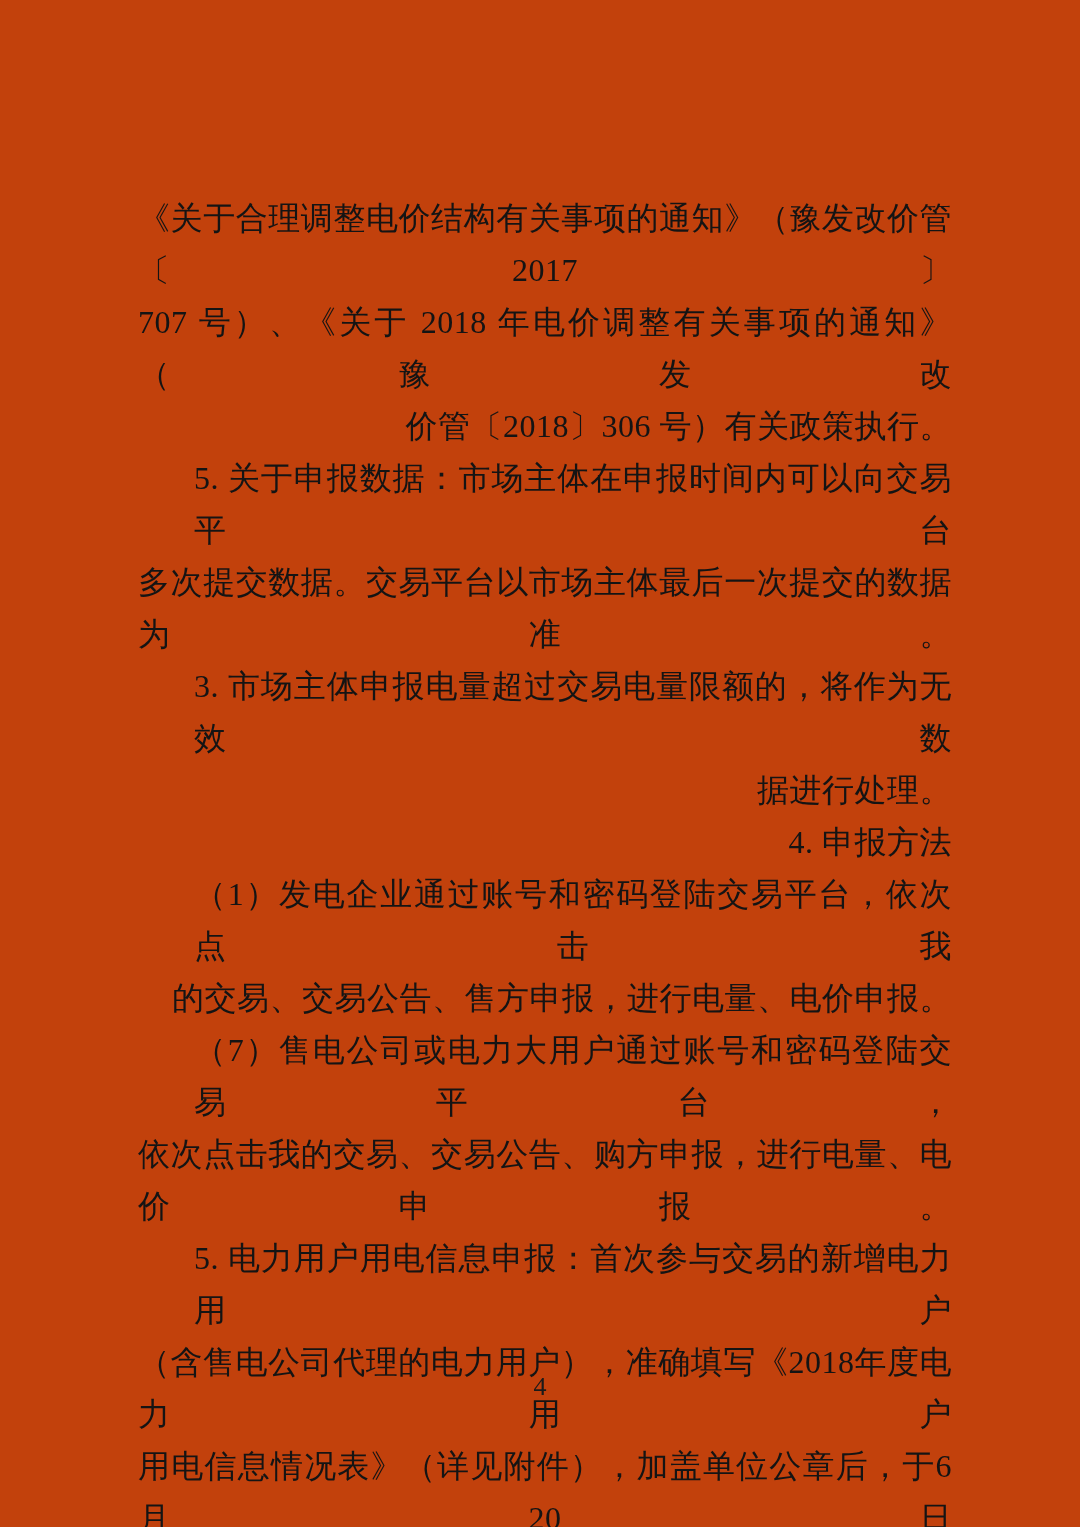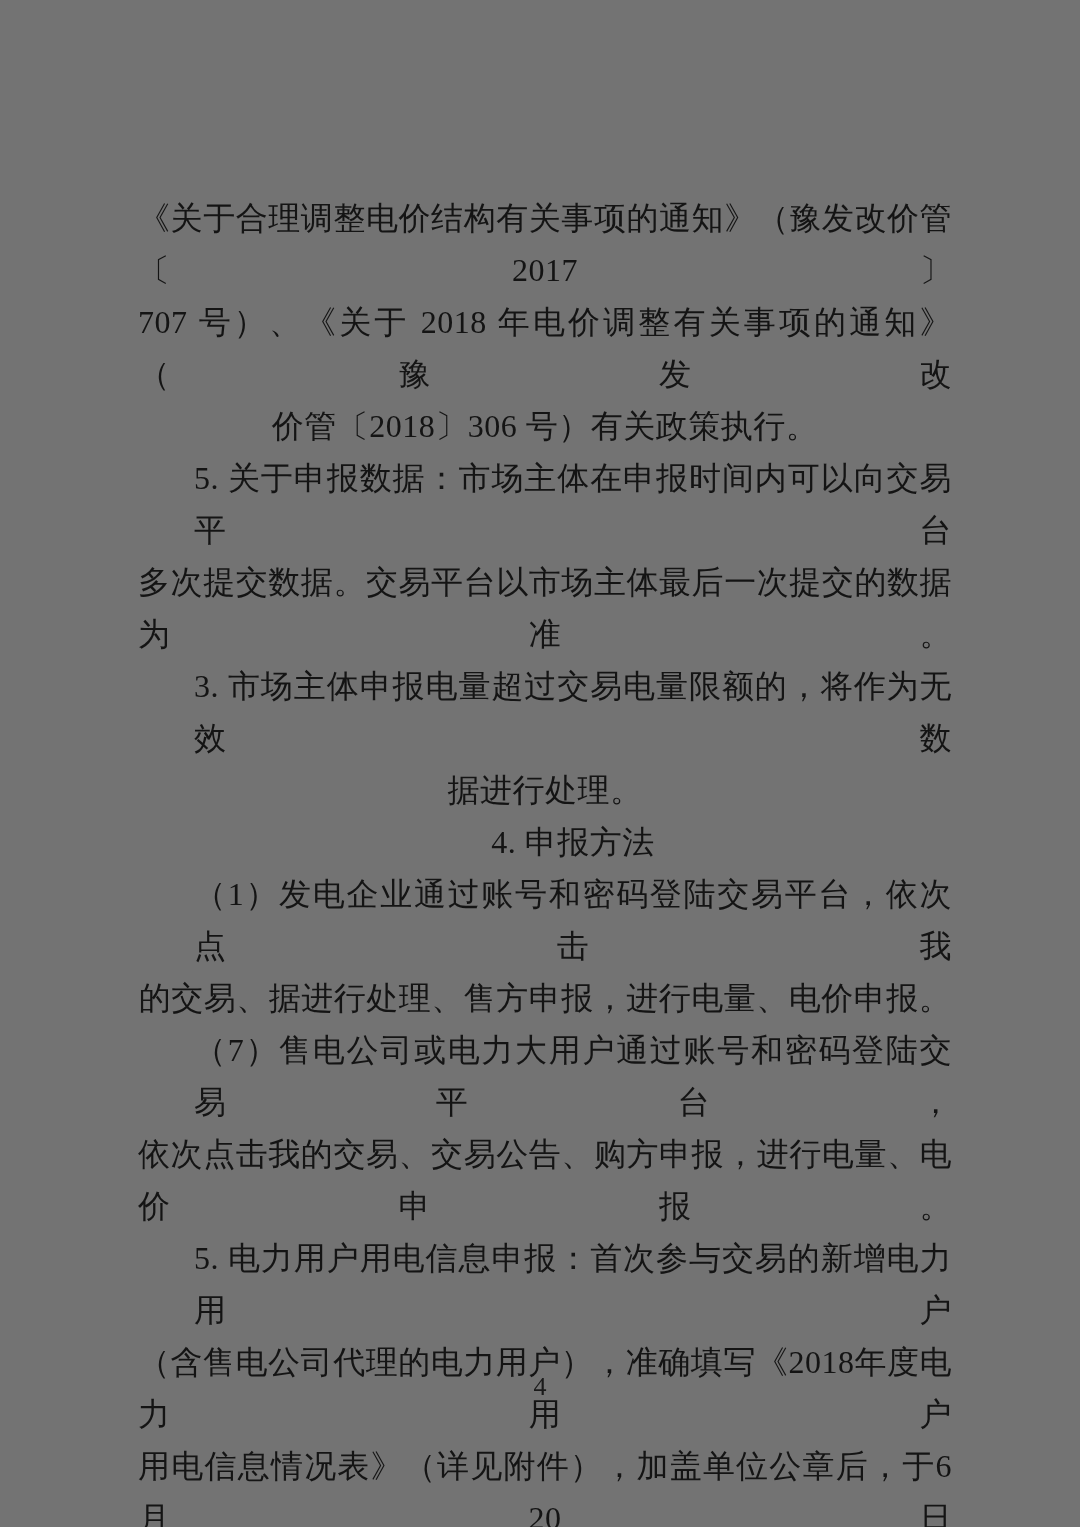--- a/index.html
+++ b/index.html
@@ -4,37 +4,37 @@
 <style>
   html, body {
     margin: 0;
     padding: 0;
     background: #ffffff;
   }
   .page {
     position: relative;
     width: 1080px;
     height: 1527px;
-    background: #737373;
+    background: #c2410c;
     overflow: hidden;
     font-family: "Liberation Serif", "DejaVu Serif", serif;
     color: #141414;
   }
   .doc-body {
     position: absolute;
     left: 138px;
     top: 192px;
     width: 814px;
     font-size: 32px;
     line-height: 52px;
     letter-spacing: 0.5px;
   }
   .line {
     white-space: nowrap;
-    text-align: center;
+    text-align: right;
   }
   
   .line.fill {
     white-space: normal;
     text-align: justify;
     text-align-last: justify;
   }
   
   .line.indent {
     padding-left: 56px;
@@ -60,21 +60,21 @@
   <div class="doc-body">
     <div class="line fill">《关于合理调整电价结构有关事项的通知》（豫发改价管〔2017〕</div>
     <div class="line fill">707 号）、《关于 2018 年电价调整有关事项的通知》（豫发改</div>
     <div class="line">价管〔2018〕306 号）有关政策执行。</div>
     <div class="line fill indent">5. 关于申报数据：市场主体在申报时间内可以向交易平台</div>
     <div class="line fill">多次提交数据。交易平台以市场主体最后一次提交的数据为准。</div>
     <div class="line fill indent">3. 市场主体申报电量超过交易电量限额的，将作为无效数</div>
     <div class="line">据进行处理。</div>
     <div class="line indent">4. 申报方法</div>
     <div class="line fill indent">（1）发电企业通过账号和密码登陆交易平台，依次点击我</div>
-    <div class="line">的交易、据进行处理、售方申报，进行电量、电价申报。</div>
+    <div class="line">的交易、交易公告、售方申报，进行电量、电价申报。</div>
     <div class="line fill indent">（7）售电公司或电力大用户通过账号和密码登陆交易平台，</div>
     <div class="line fill">依次点击我的交易、交易公告、购方申报，进行电量、电价申报。</div>
     <div class="line fill indent">5. 电力用户用电信息申报：首次参与交易的新增电力用户</div>
     <div class="line fill">（含售电公司代理的电力用户），准确填写《2018年度电力用户</div>
     <div class="line fill">用电信息情况表》（详见附件），加盖单位公章后，于6月20日</div>
 
   </div>
 
   <div class="page-footer">
     <span class="page-number">4</span>

